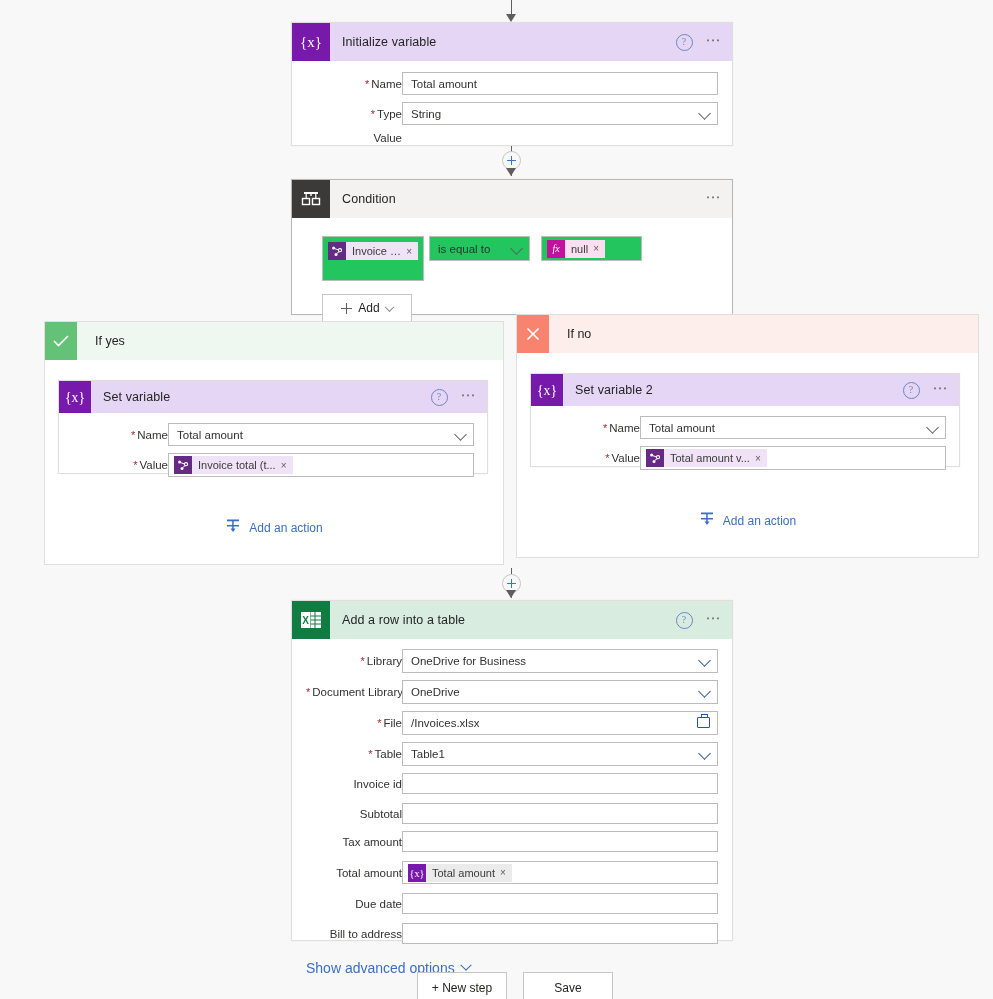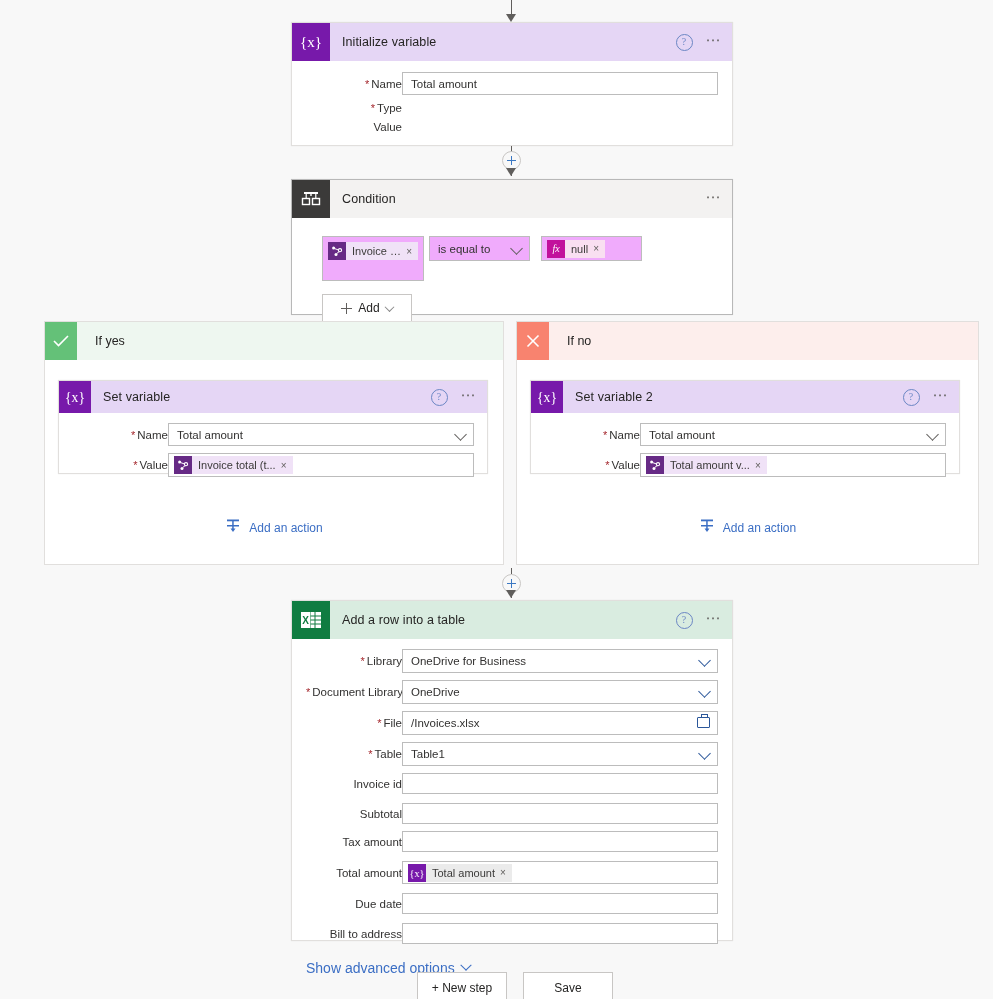--- a/index.html
+++ b/index.html
@@ -202,21 +202,21 @@
     color: #605e5c;
     font-size: 10px;
     padding-right: 6px;
     cursor: pointer;
   }
 
   
   .cond-row { display: flex; align-items: flex-start; }
   .cond-box {
     border: 1px solid #bcbcbc;
-    background: #f0abfc;
+    background: #22c55e;
     box-sizing: border-box;
     display: flex;
     align-items: center;
     padding: 0 5px;
   }
   .add-btn {
     margin-top: 13px;
     width: 88px; height: 26px;
     border: 1px solid #c8c6c4;
     background: #fff;
@@ -314,20 +314,24 @@
     </div>
     <div class="card-body" style="padding-top:11px;">
       <div class="frow">
         <span class="flabel req" style="width:96px;">Name</span>
         <div class="fctrl" style="width:320px;">
           <span>Total amount</span>
         </div>
       </div>
       <div class="frow">
         <span class="flabel req" style="width:96px;">Type</span>
+        <div class="fctrl" style="width:320px;">
+          <span>String</span>
+          <span class="chev"></span>
+        </div>
       </div>
       <div class="frow" style="margin-bottom:0;">
         <span class="flabel" style="width:96px;">Value</span>
       </div>
     </div>
   </div>
 
   <div class="conn-line" style="left:511px; top:146px; height:6px;"></div>
   <div class="conn-plus" style="left:502px; top:151px;"></div>
   <div class="conn-line" style="left:511px; top:170px; height:6px;"></div>
@@ -445,21 +449,21 @@
           <rect x="2" y="1.5" width="12" height="1.8" fill="#3b6ec4"></rect>
           <rect x="7.2" y="3" width="1.5" height="9" fill="#3b6ec4"></rect>
           <rect x="2" y="7" width="12" height="1.5" fill="#3b6ec4"></rect>
           <polygon points="5.5,10.5 10.5,10.5 8,14" fill="#3b6ec4"></polygon>
         </svg>
       </span>
       <span>Add an action</span>
     </div>
   </div>
 
-  <div class="branch" style="left:516px; top:321px; width:463px; height:244px;">
+  <div class="branch" style="left:516px; top:314px; width:463px; height:244px;">
     <div class="branch-header no">
       <div class="branch-badge no">
         <svg width="16" height="16" viewBox="0 0 16 16" aria-hidden="true">
           <line x1="2.5" y1="2.5" x2="13.5" y2="13.5" stroke="#ffffff" stroke-width="1.6"></line>
           <line x1="13.5" y1="2.5" x2="2.5" y2="13.5" stroke="#ffffff" stroke-width="1.6"></line>
         </svg>
       </div>
       <span class="branch-title">If no</span>
     </div>
 

